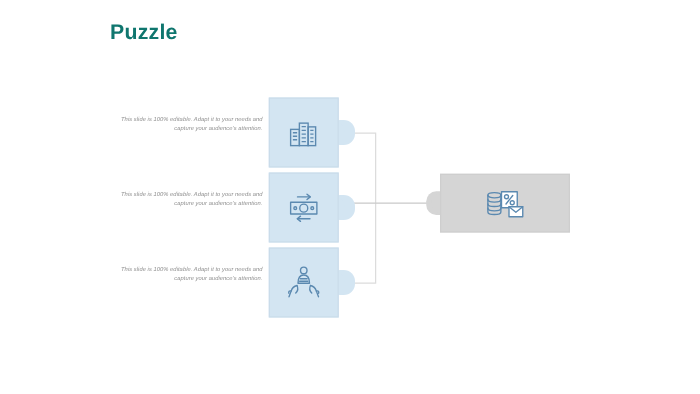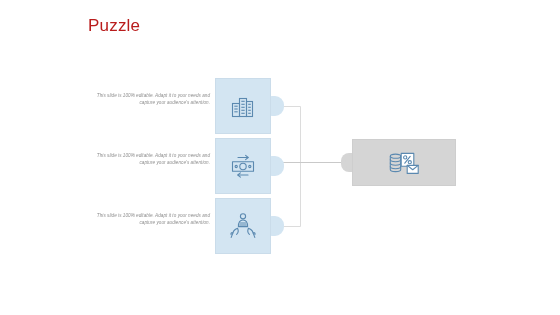--- a/index.html
+++ b/index.html
@@ -20,22 +20,22 @@
     inset: 0;
     background: #ffffff;
   }
 
   
   #title {
     position: absolute;
     left: 88px;
     top: 16px;
     font-size: 17px;
-    font-weight: normal;
-    color: #b91c1c;
+    font-weight: bold;
+    color: #0f766e;
     letter-spacing: 0.2px;
     line-height: 20px;
     white-space: nowrap;
   }
 
   
   #connectors {
     position: absolute;
     left: 0;
     top: 0;

